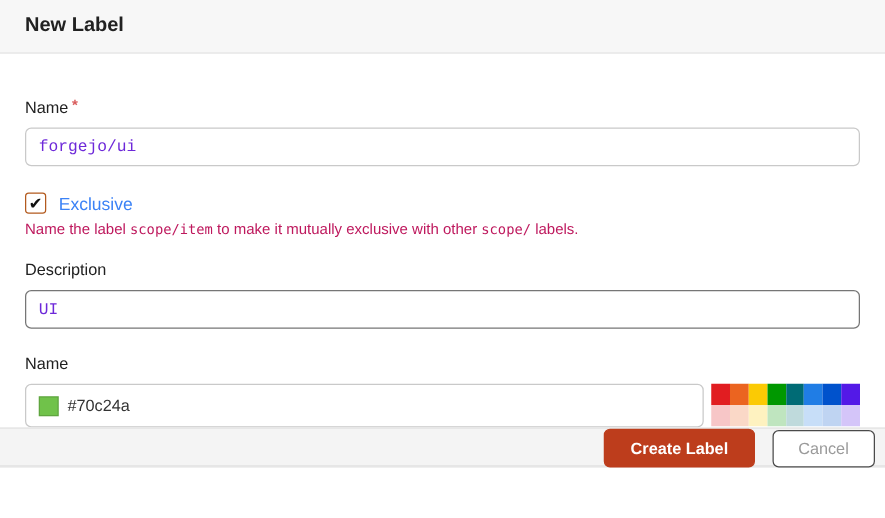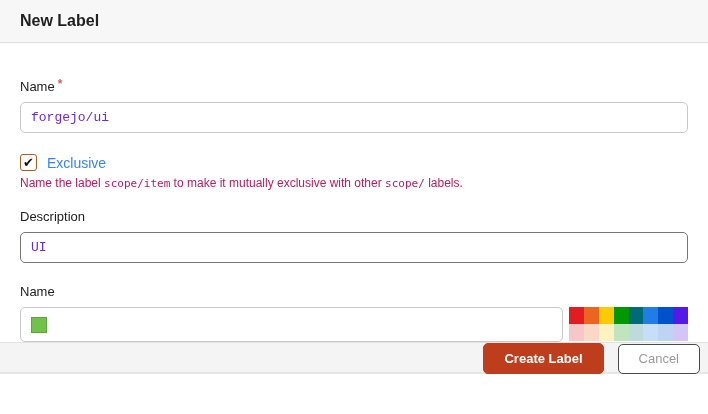--- a/index.html
+++ b/index.html
@@ -143,20 +143,21 @@
     <div class="description-group">
       <span class="field-label">Description</span>
       <input class="text-input focused" type="text" value="UI" style="">
     </div>
 
     <div class="color-group">
       <span class="field-label">Name</span>
       <div class="color-row">
         <div class="color-input-wrap">
           <span class="color-preview" style="background: rgb(112, 194, 74);"></span>
+          <input class="color-value" type="text" value="#70c24a" style="">
         </div>
         <div class="palette">
             <div class="swatch" style="background: rgb(225, 29, 33);"></div>
             <div class="swatch" style="background: rgb(235, 100, 32);"></div>
             <div class="swatch" style="background: rgb(251, 202, 4);"></div>
             <div class="swatch" style="background: rgb(0, 152, 0);"></div>
             <div class="swatch" style="background: rgb(0, 107, 117);"></div>
             <div class="swatch" style="background: rgb(32, 125, 229);"></div>
             <div class="swatch" style="background: rgb(0, 82, 204);"></div>
             <div class="swatch" style="background: rgb(83, 25, 231);"></div>

